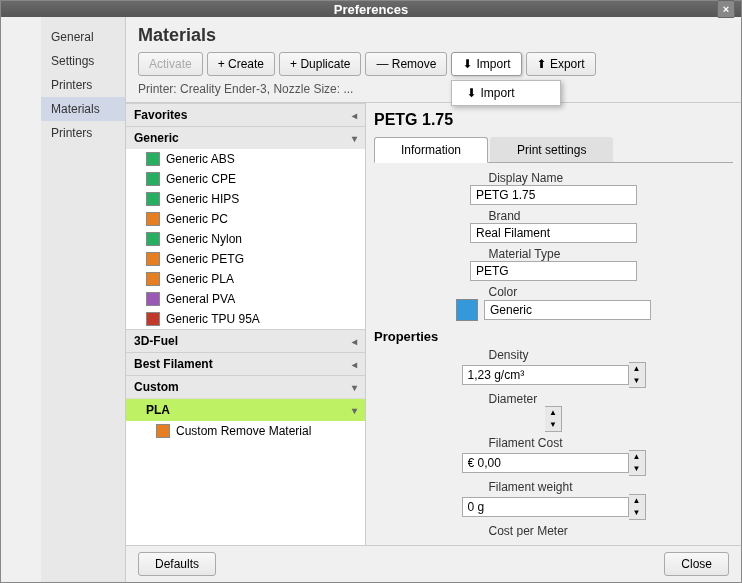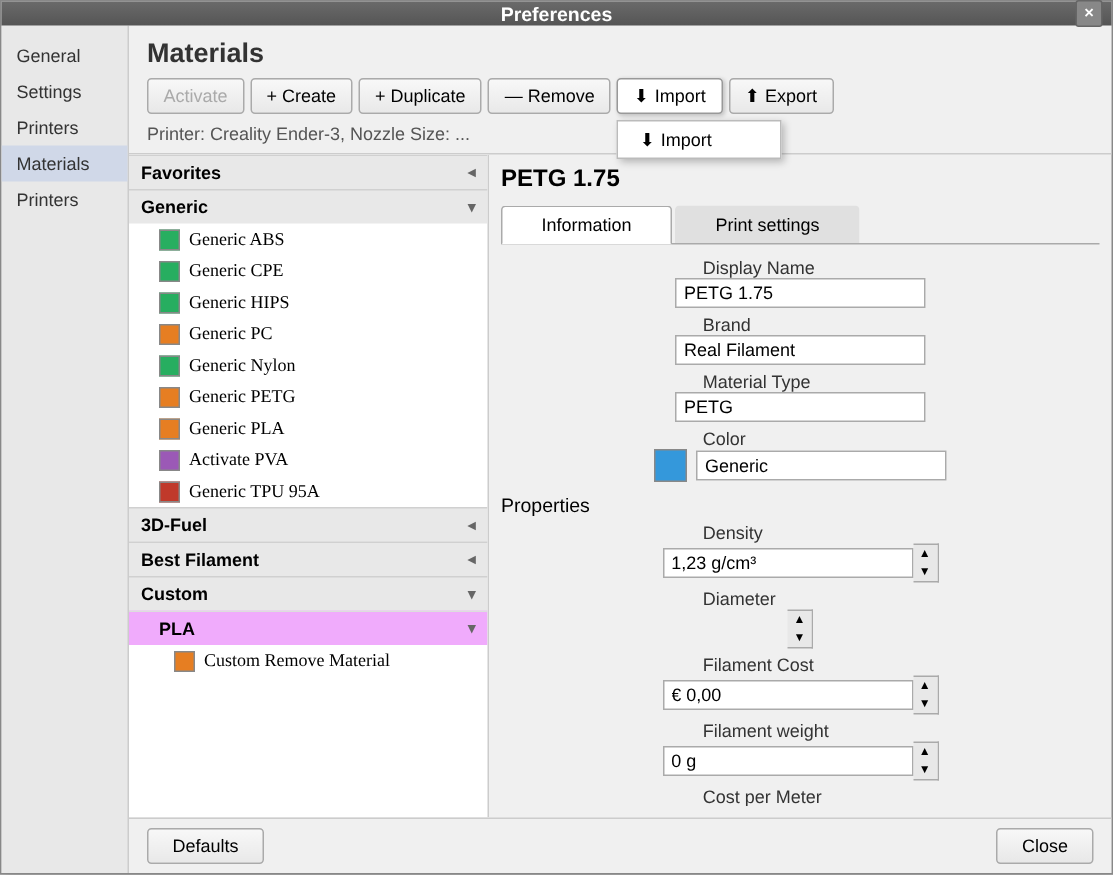--- a/index.html
+++ b/index.html
@@ -54,20 +54,21 @@
       cursor: pointer;
       display: flex;
       align-items: center;
       justify-content: center;
     }
 
     .dialog-body {
       display: flex;
       flex: 1;
       overflow: hidden;
+      margin-left: 40px;
     }
 
     
     .sidebar-nav {
       width: 85px;
       background: #e8e8e8;
       border-right: 1px solid #ccc;
       padding: 8px 0;
       display: flex;
       flex-direction: column;
@@ -190,37 +191,36 @@
       font-size: 10px;
       color: #666;
     }
 
     .material-item {
       display: flex;
       align-items: center;
       padding: 3px 8px 3px 20px;
       cursor: pointer;
       font-size: 12px;
-      font-family: Liberation Serif, serif;
     }
 
     .color-swatch {
       width: 14px;
       height: 14px;
       border: 1px solid #888;
       margin-right: 6px;
       flex-shrink: 0;
     }
 
     .subcategory-header {
       display: flex;
       align-items: center;
       justify-content: space-between;
       padding: 4px 8px 4px 20px;
-      background: #f0abfc;
+      background: #bef264;
       border-top: 1px solid #ddd;
       cursor: pointer;
       font-size: 12px;
       font-weight: bold;
     }
 
     
     .detail-panel {
       flex: 1;
       display: flex;
@@ -342,21 +342,21 @@
       gap: 6px;
     }
 
     .color-box {
       width: 22px;
       height: 22px;
       border: 1px solid #888;
     }
 
     .section-title {
-      font-weight: normal;
+      font-weight: bold;
       font-size: 13px;
       margin: 8px 0 4px 0;
     }
 
     .description-area {
       margin-top: 4px;
     }
 
     .description-area textarea {
       width: 100%;
@@ -477,21 +477,21 @@
             <div class="material-item">
               <div class="color-swatch" style="background:#e67e22;"></div>
               <span>Generic PETG</span>
             </div>
             <div class="material-item">
               <div class="color-swatch" style="background:#e67e22;"></div>
               <span>Generic PLA</span>
             </div>
             <div class="material-item">
               <div class="color-swatch" style="background:#9b59b6;"></div>
-              <span>Activate PVA</span>
+              <span>General PVA</span>
             </div>
             <div class="material-item">
               <div class="color-swatch" style="background:#c0392b;"></div>
               <span>Generic TPU 95A</span>
             </div>
 
             <div class="category-header">
               <span>3D-Fuel</span>
               <span class="category-arrow">◂</span>
             </div>

